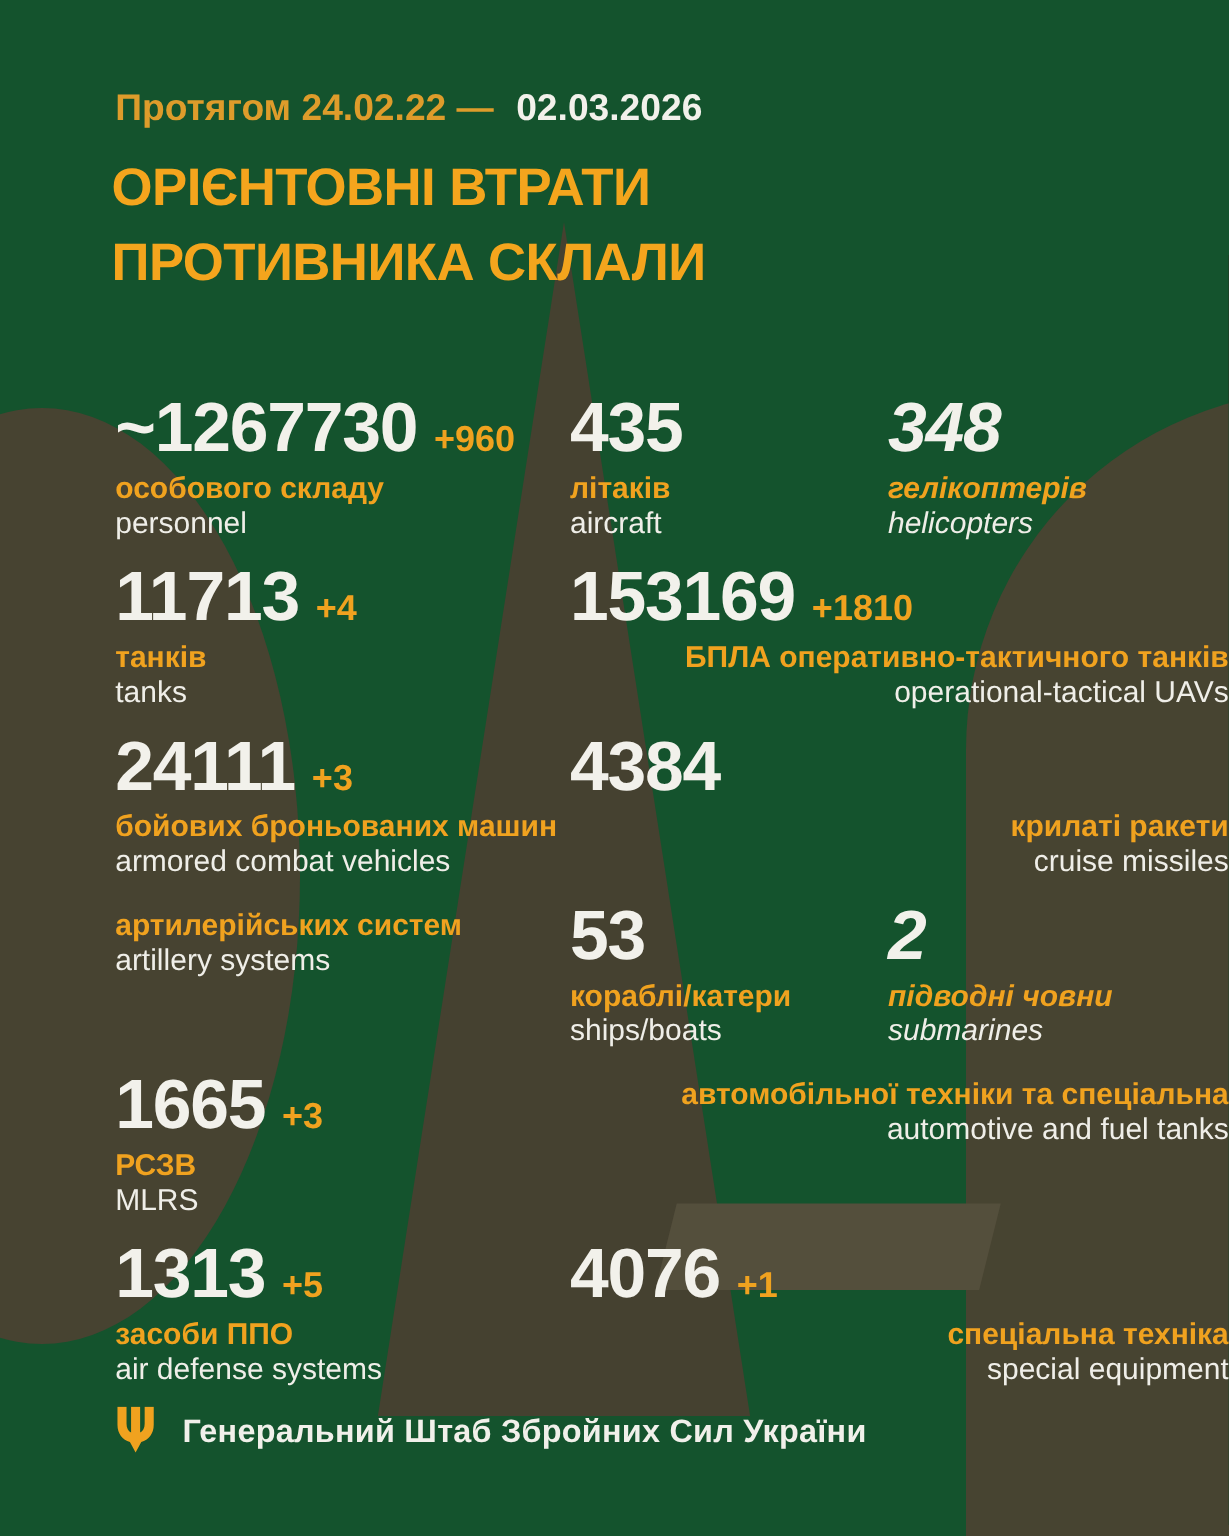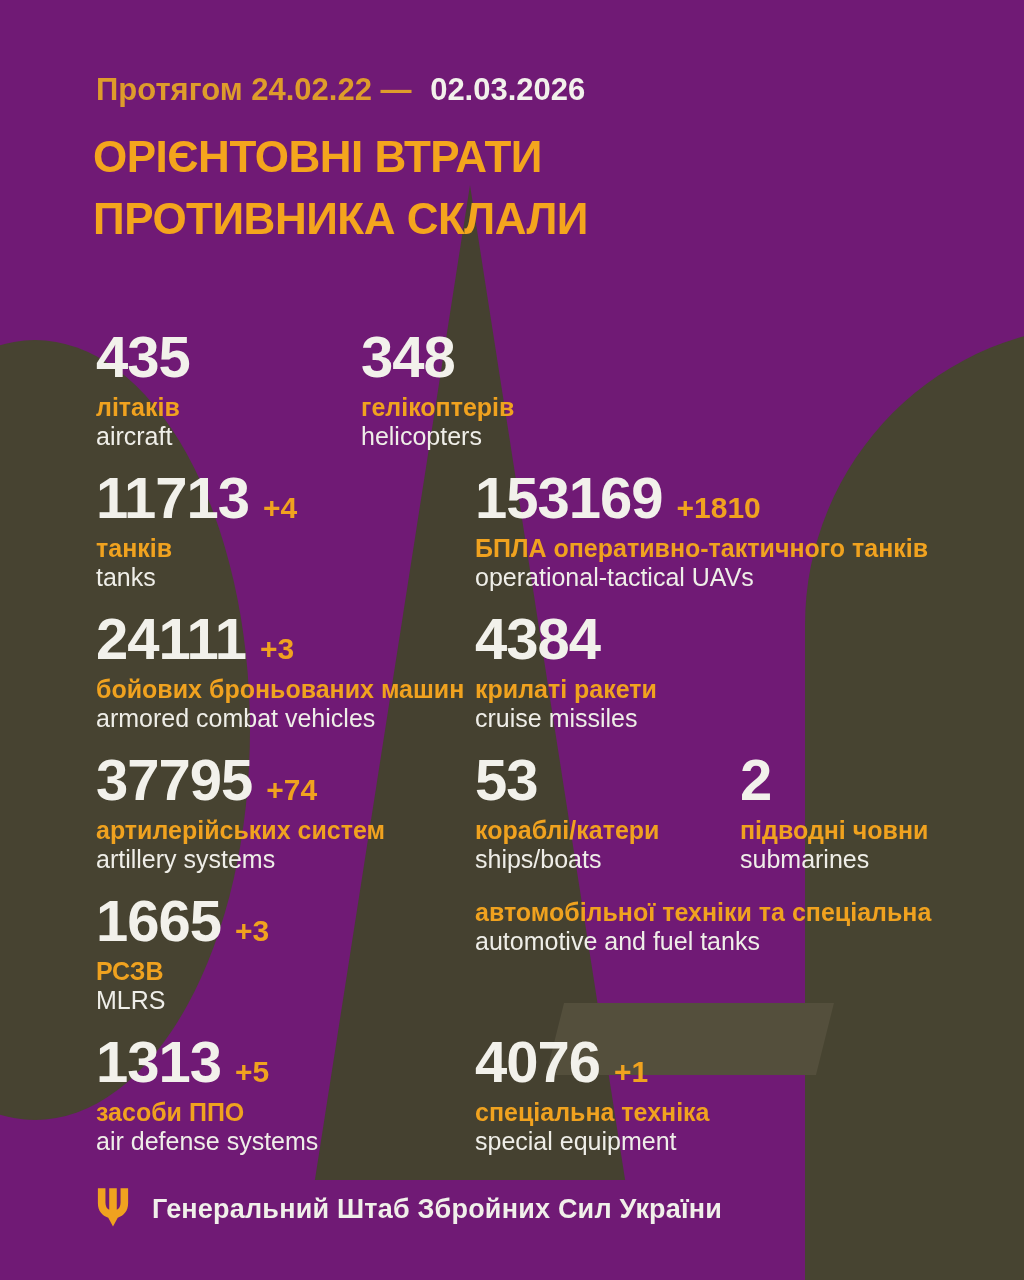--- a/index.html
+++ b/index.html
@@ -1,19 +1,19 @@
 <!DOCTYPE html>
 <html lang="uk"><head>
 <meta charset="utf-8">
 <style>
   html,body{margin:0;padding:0;background:#2e2b22;}
   .poster{
     position:relative;
     width:1024px;height:1280px;
-    background:#701a75;
+    background:#14532d;
     overflow:hidden;
     font-family:"Liberation Sans", sans-serif;
     -webkit-font-smoothing:antialiased;
   }
   
   .bg-shape{position:absolute;z-index:0;}
   .left-tine{
     left:-180px;top:340px;width:430px;height:780px;
     background:#474331;border-radius:50%;
   }
@@ -45,22 +45,22 @@
     color:#F4A51D;font-size:44px;line-height:62px;
     font-weight:800;letter-spacing:-0.5px;
   }
 
   
   .stats{position:absolute;left:96px;top:327px;width:928px;}
   .stat-row{display:flex;height:141px;align-items:flex-start;}
   .stat{white-space:nowrap;overflow:visible;}
   .stat.col0{width:379px;flex:0 0 auto;}
   .stat-row.cols3 .stat.col1{width:265px;flex:0 0 auto;}
-  .stat-row.cols2 .stat.col1{flex:1 1 auto;}
-  .stat.col2{flex:1 1 auto;}
+  .stat-row.cols2 .stat.col1{flex:1 1 auto;text-align:right;}
+  .stat.col2{flex:1 1 auto;font-style:italic;}
   .value-line{display:flex;align-items:baseline;}
   .value{
     font-size:58px;font-weight:700;color:#F2F1EB;
     line-height:1.02;letter-spacing:-1px;
   }
   .delta{
     font-size:30px;font-weight:700;color:#F0A21F;
     margin-left:14px;letter-spacing:0;
   }
   .label-uk{
@@ -68,21 +68,21 @@
     margin-top:7px;line-height:28px;
   }
   .label-en{
     font-size:25px;font-weight:400;color:#EFEEE8;
     line-height:28px;margin-top:1px;
   }
 
   
   .footer{
     position:absolute;left:96px;top:1172px;
-    display:flex;align-items:center;margin-top:16px;
+    display:flex;align-items:center;
   }
   .trident{width:34px;height:42px;flex:0 0 auto;}
   .trident path{fill:#F0A21F;}
   .footer-text{
     margin-left:22px;
     font-size:27px;font-weight:600;color:#F1F0EA;
     letter-spacing:0.2px;white-space:nowrap;
   }
 </style>
 </head>
@@ -102,20 +102,28 @@
       <span class="date-current">02.03.2026</span>
     </div>
 
     <div class="title">
       <div>ОРІЄНТОВНІ ВТРАТИ</div>
       <div>ПРОТИВНИКА СКЛАЛИ</div>
     </div>
 
     <div class="stats">
         <div class="stat-row cols3">
+          <div class="stat col0">
+            <div class="value-line">
+              <span class="value">~1267730</span>
+              <span class="delta">+960</span>
+            </div>
+            <div class="label-uk">особового складу</div>
+            <div class="label-en">personnel</div>
+          </div>
           <div class="stat col1">
             <div class="value-line">
               <span class="value">435</span>
             </div>
             <div class="label-uk">літаків</div>
             <div class="label-en">aircraft</div>
           </div>
           <div class="stat col2">
             <div class="value-line">
               <span class="value">348</span>
@@ -154,24 +162,20 @@
           <div class="stat col1">
             <div class="value-line">
               <span class="value">4384</span>
             </div>
             <div class="label-uk">крилаті ракети</div>
             <div class="label-en">cruise missiles</div>
           </div>
         </div>
         <div class="stat-row cols3">
           <div class="stat col0">
-            <div class="value-line">
-              <span class="value">37795</span>
-              <span class="delta">+74</span>
-            </div>
             <div class="label-uk">артилерійських систем</div>
             <div class="label-en">artillery systems</div>
           </div>
           <div class="stat col1">
             <div class="value-line">
               <span class="value">53</span>
             </div>
             <div class="label-uk">кораблі/катери</div>
             <div class="label-en">ships/boats</div>
           </div>

